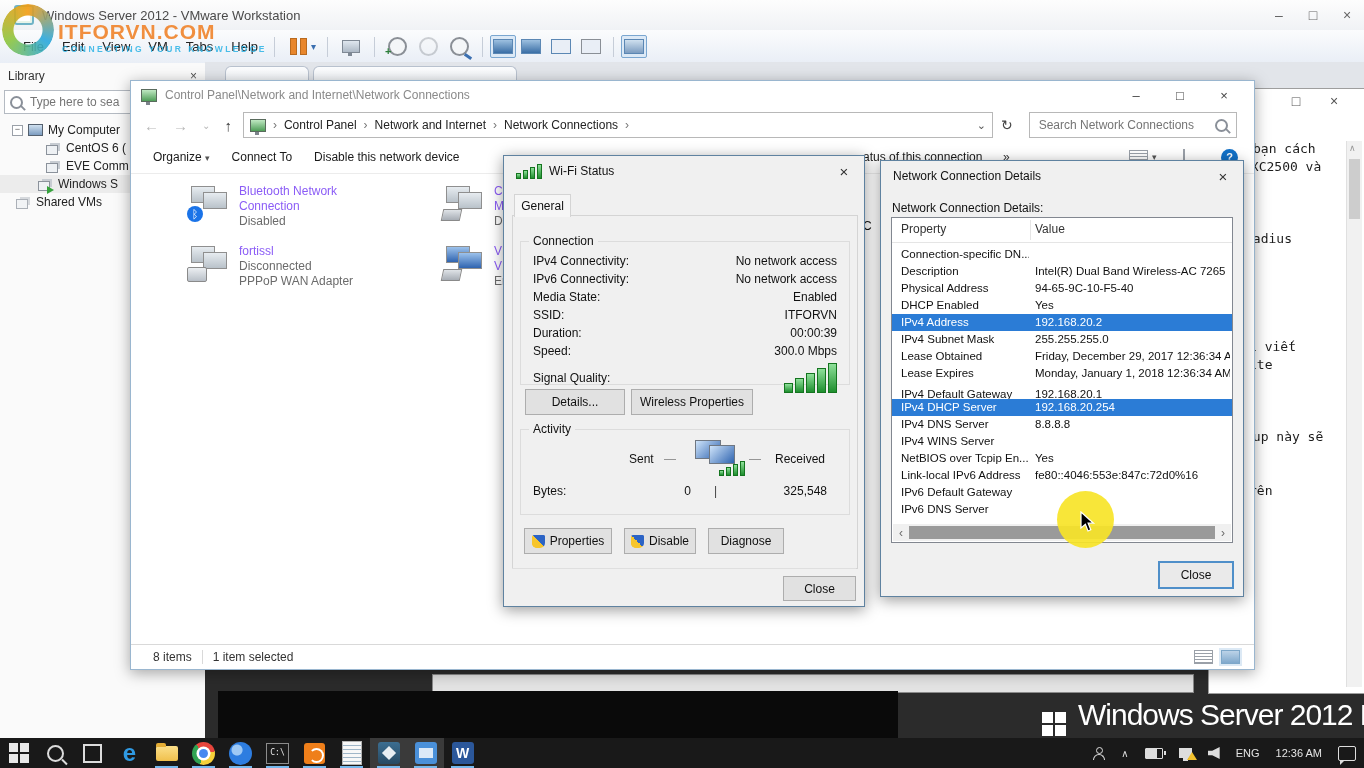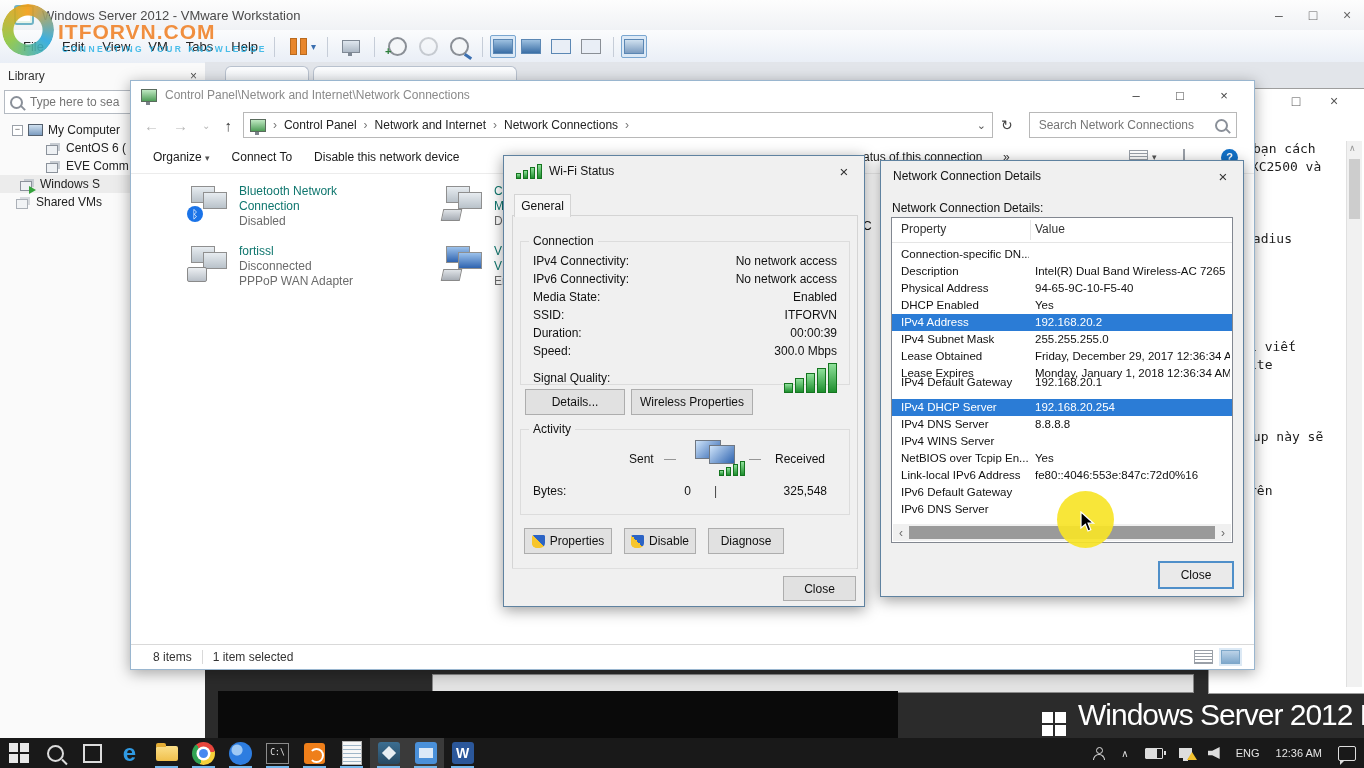--- a/index.html
+++ b/index.html
@@ -59,21 +59,21 @@
   .navgly{padding:0 7px;color:#b8b8b8;font-size:15px;}
   .navgly.en{color:#3a3a3a;}
   .addrbox{height:24px;border:1px solid #b8b8b8;background:#fff;display:flex;align-items:center;font-size:12px;color:#222;flex:0 0 748px;margin-left:4px;}
   .crumb-sep{color:#777;padding:0 7px;font-size:12px;}
   .searchbox{height:24px;border:1px solid #b8b8b8;background:#fff;display:flex;align-items:center;margin-left:8px;flex:0 0 206px;}
   .searchbox input{border:0;outline:none;flex:1;font-size:12px;color:#666;font-family:"Liberation Sans",sans-serif;margin-left:7px;min-width:0;}
   .toolbar-row{position:absolute;left:0;top:60px;width:100%;height:32px;background:#fff;border-bottom:1px solid #ececec;display:flex;align-items:center;font-size:12px;color:#1a1a1a;}
   .tb-item{margin-left:22px;}
   .listdrop{width:17px;height:12px;border:1px solid #9aa0a8;background:repeating-linear-gradient(#fff 0 2px,#9aa0a8 2px 3px);}
   .helpcirc{width:17px;height:17px;border-radius:50%;background:#1271c8;color:#fff;font-size:11px;font-weight:bold;display:flex;align-items:center;justify-content:center;}
-  .conn-item .l1{font-size:12px;color:#0f766e;line-height:15px;}
+  .conn-item .l1{font-size:12px;color:#8b5cf6;line-height:15px;}
   .conn-item .l2{font-size:12px;color:#6b6b6b;line-height:15px;}
   .pcpair{position:relative;width:42px;height:36px;}
   .pc{position:absolute;width:22px;height:15px;border:1px solid #8f8f8f;background:linear-gradient(#f2f2f2,#c9c9c9);}
   .pc.scr{background:linear-gradient(#e7ecf0,#b9c2ca);}
   .pc.blue{background:linear-gradient(#9cc2ec,#2f64b0);}
   .badge-bt{position:absolute;left:-2px;bottom:-2px;width:16px;height:16px;border-radius:50%;background:#1a73e8;color:#fff;font-size:11px;text-align:center;line-height:16px;}
   .badge-dev{position:absolute;left:-2px;bottom:-2px;width:18px;height:13px;border:1px solid #8a8a8a;background:linear-gradient(#eceff2,#b9c0c8);border-radius:2px;}
   .badge-plug{position:absolute;left:-2px;bottom:-1px;width:17px;height:10px;background:linear-gradient(#dfe3e7,#a7adb5);border:1px solid #8a8a8a;transform:skewX(-12deg);}
   .ex-status{position:absolute;left:0;bottom:0;width:100%;height:24px;border-top:1px solid #d9d9d9;background:#fff;display:flex;align-items:center;font-size:12px;color:#333;}
   .vline{width:1px;height:14px;background:#d9d9d9;margin:0 10px;}
@@ -258,21 +258,21 @@
         <span>My Computer</span>
       </div>
       <div class="trow" style="padding-left:46px;">
         <span class="vmico"></span>
         <span>CentOS 6 (</span>
       </div>
       <div class="trow" style="padding-left:46px;">
         <span class="vmico"></span>
         <span>EVE Comm</span>
       </div>
-      <div class="trow" style="padding-left:20px;background:#ececec;">
+      <div class="trow" style="padding-left:38px;background:#ececec;">
         <span class="vmico">
             <span class="playbadge"></span>
           </span>
         <span>Windows S</span>
       </div>
       <div class="trow" style="padding-left:16px;">
         <span class="vmico" style="opacity:.7;"></span>
         <span>Shared VMs</span>
       </div>
     </div>
@@ -565,21 +565,21 @@
           <span class="v">255.255.255.0</span>
         </div>
       <div class="dt-row" style="top:130px;">
           <span class="p">Lease Obtained</span>
           <span class="v">Friday, December 29, 2017 12:36:34 AM</span>
         </div>
       <div class="dt-row" style="top:147px;">
           <span class="p">Lease Expires</span>
           <span class="v">Monday, January 1, 2018 12:36:34 AM</span>
         </div>
-      <div class="dt-row" style="top:156px;">
+      <div class="dt-row" style="top:168px;">
           <span class="p">IPv4 Default Gateway</span>
           <span class="v">192.168.20.1</span>
         </div>
       <div class="dt-row sel" style="top:181px;">
           <span class="p">IPv4 DHCP Server</span>
           <span class="v">192.168.20.254</span>
         </div>
       <div class="dt-row" style="top:198px;">
           <span class="p">IPv4 DNS Server</span>
           <span class="v">8.8.8.8</span>

